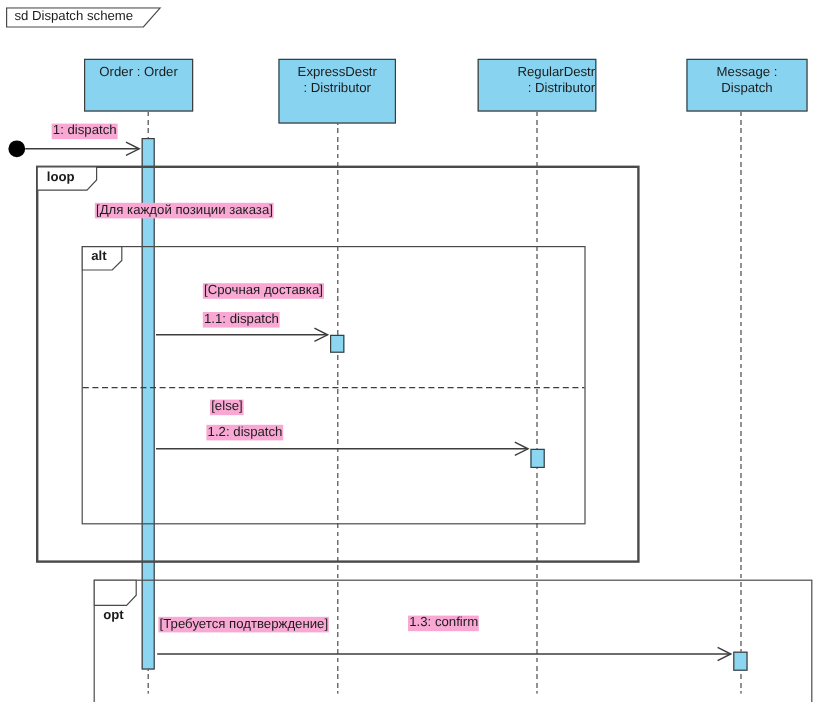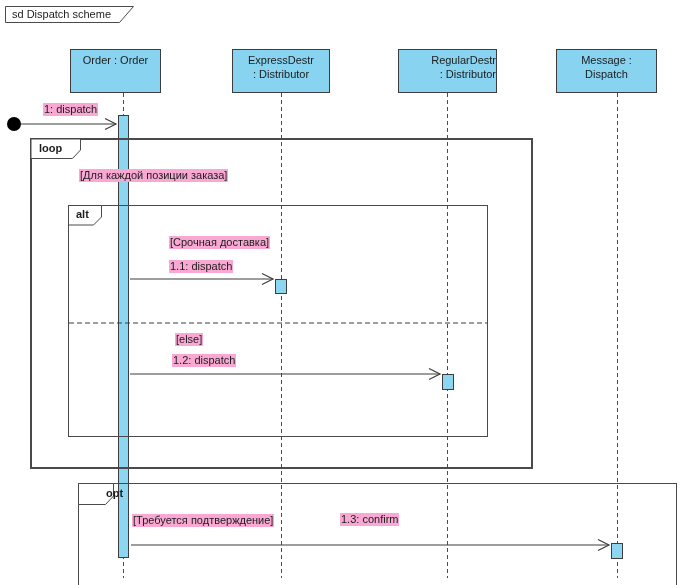--- a/index.html
+++ b/index.html
@@ -55,29 +55,29 @@
   <div class="abs act" style="left:611px;top:543px;width:12px;height:16px;"></div>
 
   <div class="abs frag thick" style="left:30px;top:138px;width:503px;height:331px;"></div>
   <div class="abs frag" style="left:68px;top:205px;width:420px;height:232px;"></div>
   <div class="abs frag" style="left:78px;top:483px;width:599px;height:108px;"></div>
 
   <div class="abs head" style="left:70px;top:49px;width:91px;height:44px;">
     <div>Order : Order</div>
     <div></div>
   </div>
-  <div class="abs head" style="left:232px;top:49px;width:98px;height:44px;">
+  <div class="abs head" style="left:232px;top:49px;width:98px;height:54px;">
     <div>ExpressDestr</div>
     <div>: Distributor</div>
   </div>
   <div class="abs head" style="left:398px;top:49px;width:99px;height:44px;text-align:right;">
     <div>RegularDestr</div>
     <div>: Distributor</div>
   </div>
-  <div class="abs head" style="left:556px;top:49px;width:101px;height:44px;">
+  <div class="abs head" style="left:572px;top:49px;width:101px;height:44px;">
     <div>Message :</div>
     <div>Dispatch</div>
   </div>
 
   <svg class="abs" style="left:5px;top:6px;" width="132" height="19">
     <polygon class="tabshape" points="0.5,0.5 128.5,0.5 114.5,16.5 0.5,16.5"></polygon>
   </svg>
   <div class="abs nowrap" style="left:12px;top:8px;">
     <span style="font-weight:normal;margin-right:3px;">sd</span><span>Dispatch scheme</span>
   </div>
@@ -88,21 +88,21 @@
   <div class="abs optext" style="left:39px;top:142px;">loop</div>
 
   <svg class="abs" style="left:68px;top:205px;" width="40" height="22">
     <polygon class="tabshape" points="0.5,0.5 33.5,0.5 33.5,12 25.5,20 0.5,20"></polygon>
   </svg>
   <div class="abs optext" style="left:76px;top:208px;">alt</div>
 
   <svg class="abs" style="left:78px;top:483px;" width="42" height="24">
     <polygon class="tabshape" points="0.5,0.5 35.5,0.5 35.5,13 27.5,21.5 0.5,21.5"></polygon>
   </svg>
-  <div class="abs optext" style="left:86px;top:487px;margin-left:20px;">opt</div>
+  <div class="abs optext" style="left:86px;top:507px;">opt</div>
 
   <div class="abs lbl nowrap" style="left:66px;top:169px;">[Для каждой позиции заказа]</div>
   <div class="abs lbl nowrap" style="left:156px;top:236px;">[Срочная доставка]</div>
   <div class="abs lbl nowrap" style="left:162px;top:333px;">[else]</div>
   <div class="abs lbl nowrap" style="left:119px;top:514px;text-align:right;">[Требуется подтверждение]</div>
 
   <div class="abs lbl nowrap" style="left:30px;top:103px;">1: dispatch</div>
   <div class="abs lbl nowrap" style="left:156px;top:260px;">1.1: dispatch</div>
   <div class="abs lbl nowrap" style="left:159px;top:354px;">1.2: dispatch</div>
   <div class="abs lbl nowrap" style="left:327px;top:513px;">1.3: confirm</div>

